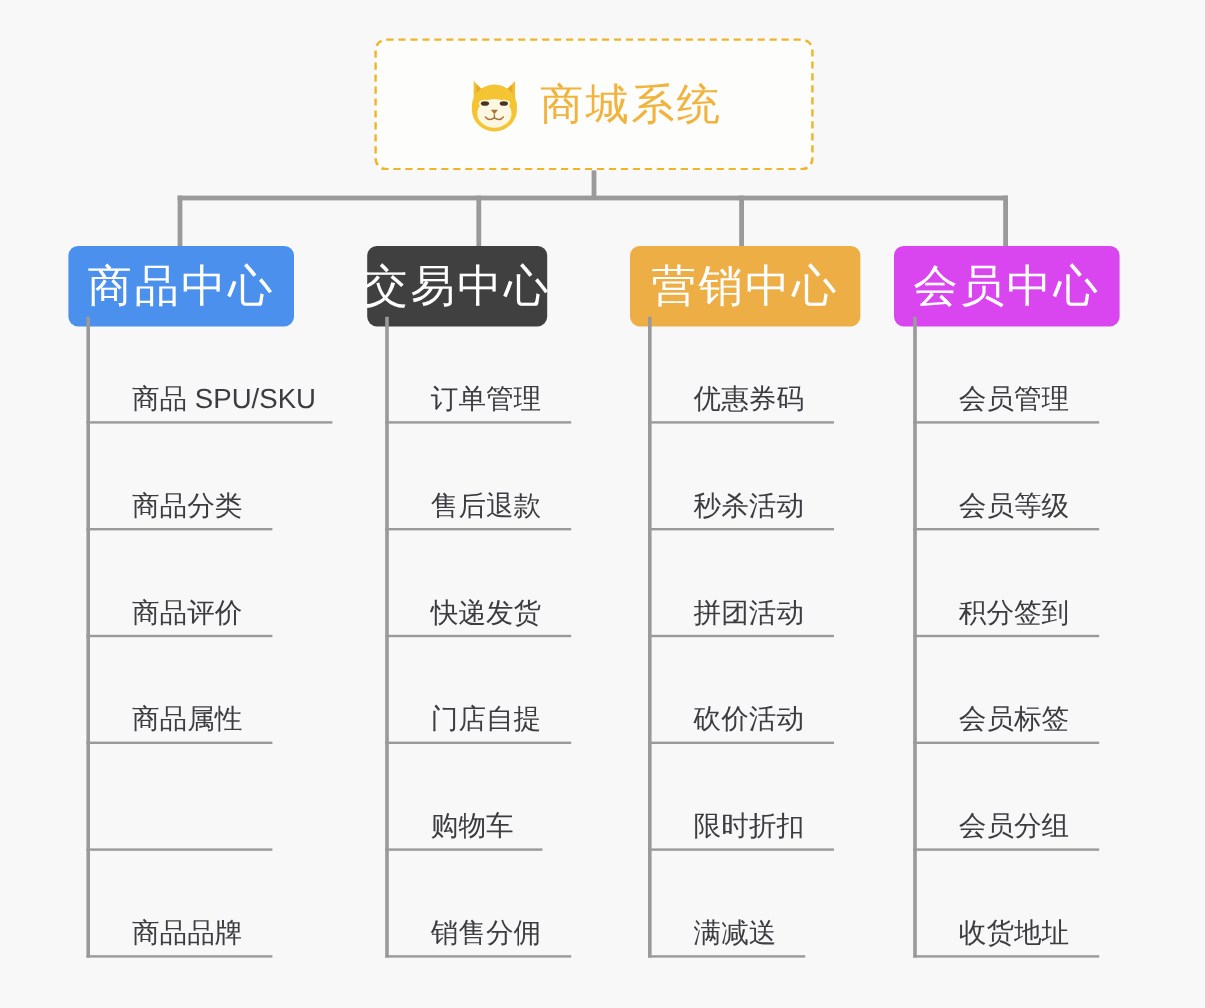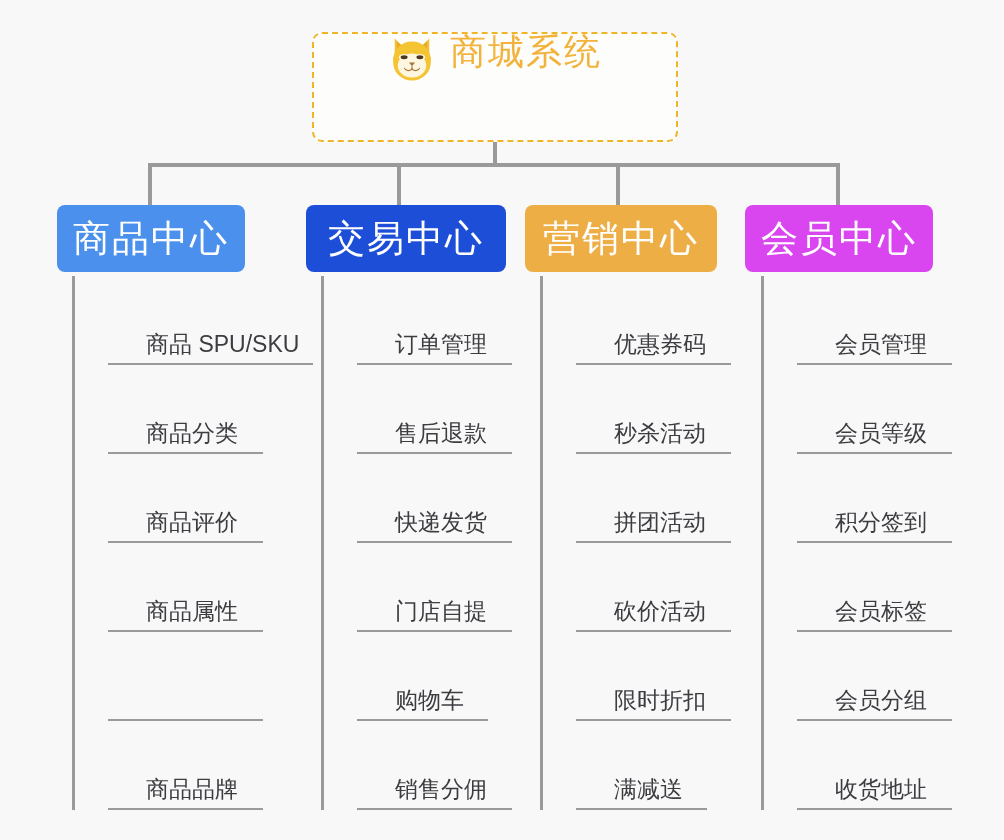--- a/index.html
+++ b/index.html
@@ -25,20 +25,21 @@
     position: absolute;
     left: 312px;
     top: 32px;
     width: 366px;
     height: 110px;
     box-sizing: border-box;
     background: #fdfdfb;
     border: 2px dashed #f0b429;
     border-radius: 10px;
     display: flex;
+    align-items: center;
     justify-content: center;
     gap: 14px;
   }
   .root-title {
     font-size: 36px;
     color: #f2b33d;
     letter-spacing: 2px;
     line-height: 1;
     white-space: nowrap;
   }
@@ -85,22 +86,21 @@
     font-size: 37px;
     color: #ffffff;
     letter-spacing: 2px;
     line-height: 1;
     white-space: nowrap;
   }
 
   
   .leaf-tree {
     position: absolute;
-    top: 276px;
-    padding-left: 36px;
+    top: 264px;
   }
   .leaf-trunk {           
     position: absolute;
     left: 0;
     top: 0;
     width: 3px;
     background: #9a9a9a;
   }
   .leaf-item {
     position: relative;
@@ -183,21 +183,21 @@
         </div>
         <div class="leaf-item">
           <div class="leaf-rule" style="width: 155px;"></div>
         </div>
         <div class="leaf-item">
           <span class="leaf-label">商品品牌</span>
           <div class="leaf-rule" style="width: 155px;"></div>
         </div>
       </div>
       <div class="conn conn-drop" style="left: 397px;"></div>
-      <div class="cat-box" style="left: 306px; width: 200px; background: #1d4ed8;">
+      <div class="cat-box" style="left: 306px; width: 150px; background: #404040;">
         <span class="cat-label">交易中心</span>
       </div>
       <div class="leaf-tree" style="left: 321px;">
         <div class="leaf-trunk" style="height: 534px;"></div>
         <div class="leaf-item">
           <span class="leaf-label">订单管理</span>
           <div class="leaf-rule" style="width: 155px;"></div>
         </div>
         <div class="leaf-item">
           <span class="leaf-label">售后退款</span>

